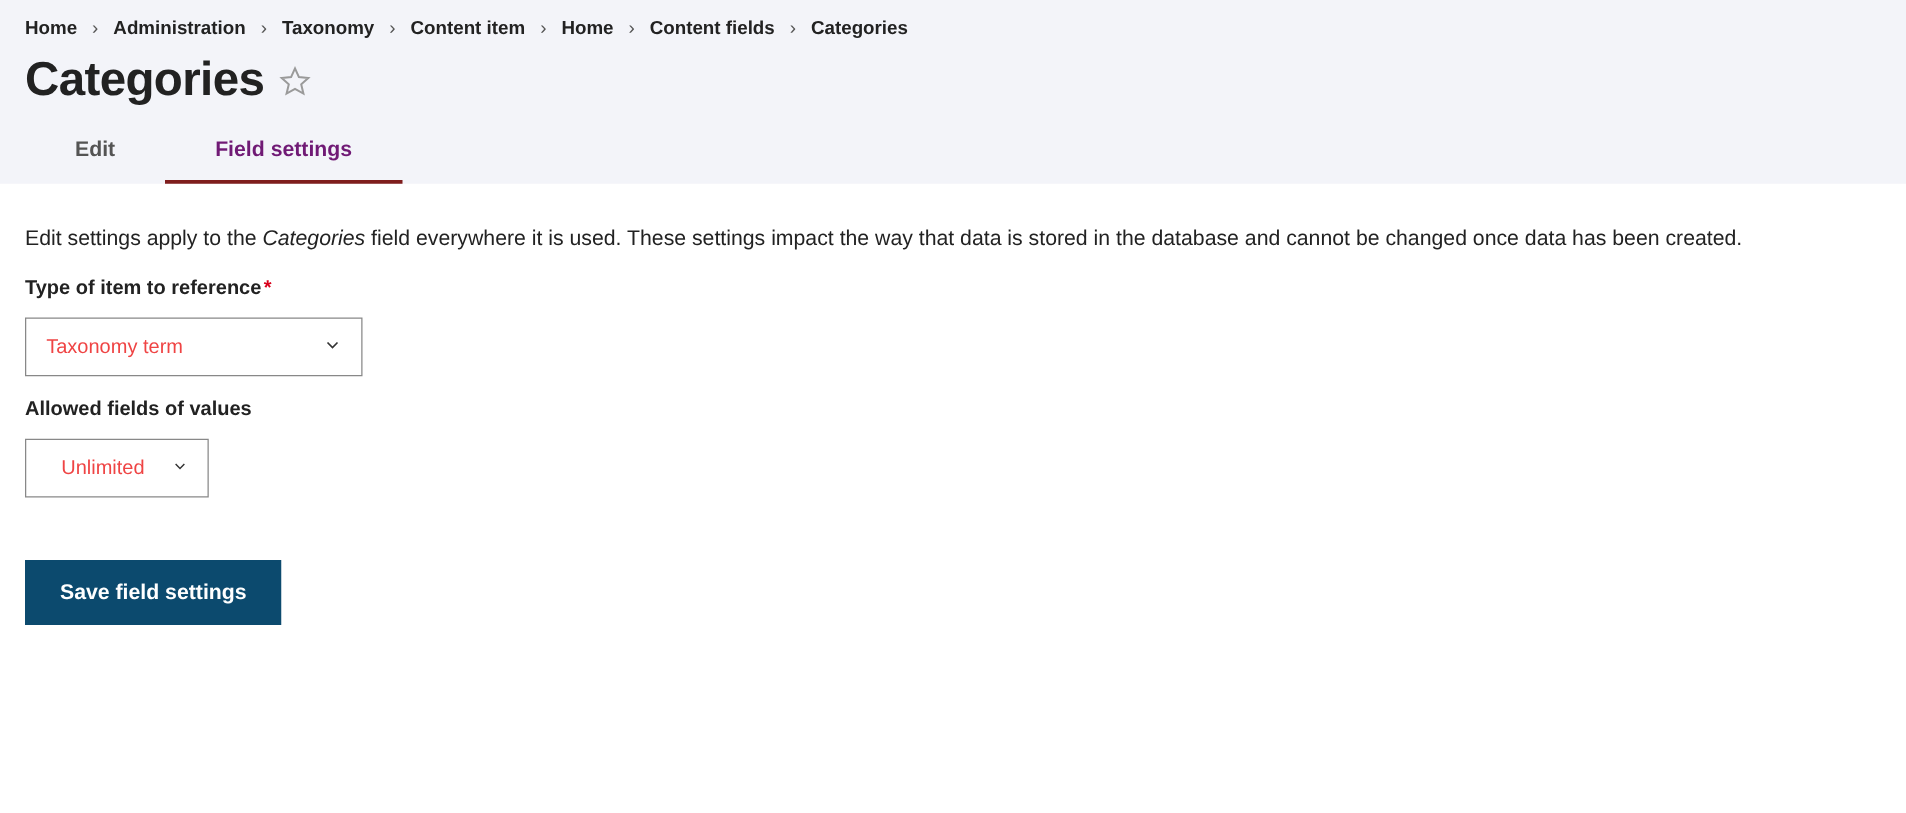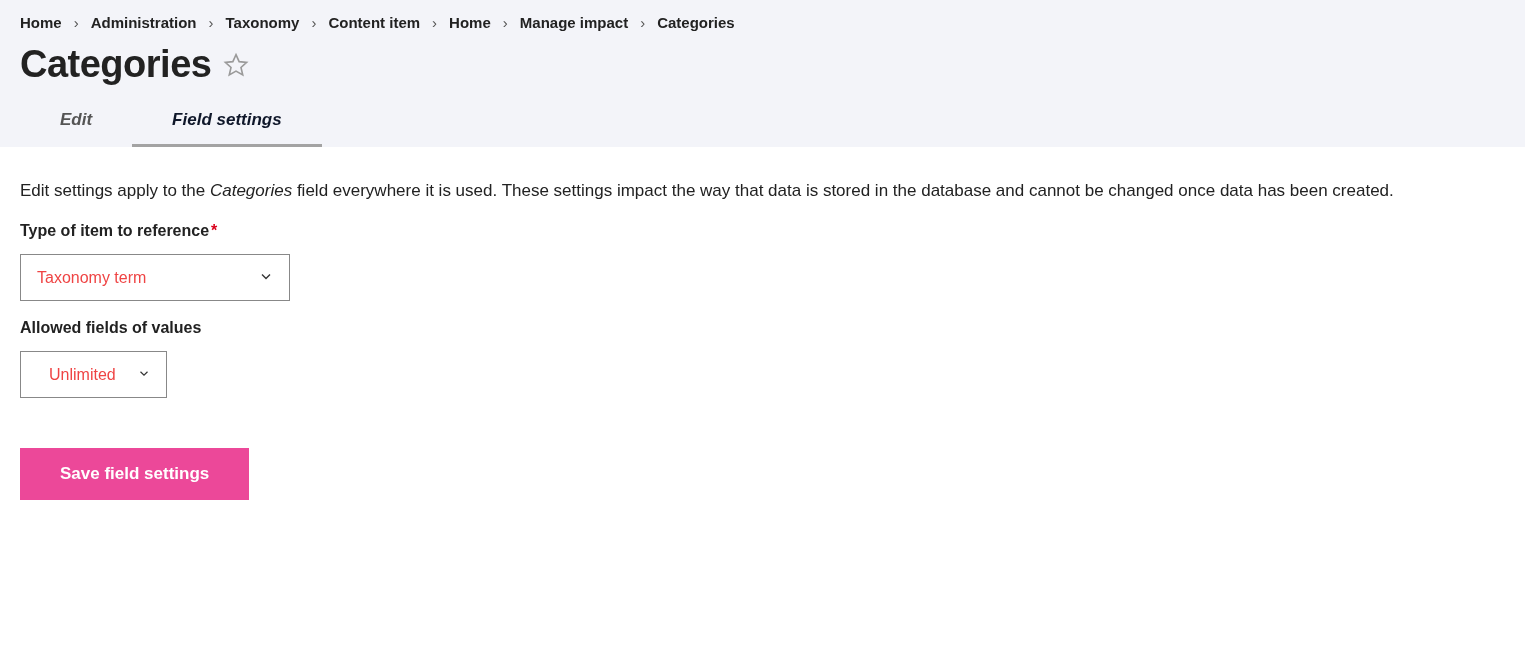--- a/index.html
+++ b/index.html
@@ -55,25 +55,24 @@
     gap: 0;
     margin-top: 10px;
   }
   .tab {
     padding: 14px 40px 14px 40px;
     font-size: 17px;
     font-weight: 600;
     color: #545454;
     cursor: pointer;
     border-bottom: 3px solid transparent;
-    font-style: italic;
   }
   .tab.active {
-    color: #0f172a;
-    border-bottom: 3px solid #a3a3a3;
+    color: #701a75;
+    border-bottom: 3px solid #7f1d1d;
   }
   .content {
     padding: 30px 20px;
   }
   .description {
     font-size: 17px;
     line-height: 1.6;
     color: #222;
     max-width: 1490px;
   }
@@ -109,46 +108,46 @@
   .chevron {
     position: absolute;
     right: 16px;
     top: 50%;
     transform: translateY(-50%);
     pointer-events: none;
     color: #333;
   }
   .actions { margin-top: 50px; }
   .btn-primary {
-    background: #ec4899;
+    background: #0c4a6e;
     color: #fff;
     border: none;
     font-size: 17px;
     font-weight: 700;
-    padding: 16px 40px;
+    padding: 16px 28px;
     cursor: pointer;
     font-family: inherit;
   }
 </style>
 </head>
 <body>
 
 <div class="header-region">
   <nav class="breadcrumb">
     <a href="#">Home</a>
     <span class="sep">›</span>
     <a href="#">Administration</a>
     <span class="sep">›</span>
     <a href="#">Taxonomy</a>
     <span class="sep">›</span>
     <a href="#">Content item</a>
     <span class="sep">›</span>
     <a href="#">Home</a>
     <span class="sep">›</span>
-    <a href="#">Manage impact</a>
+    <a href="#">Content fields</a>
     <span class="sep">›</span>
     <span class="current">Categories</span>
   </nav>
 
   <div class="title-row">
     <h1 class="page-title">Categories</h1>
     <span class="star-icon">
       <svg width="26" height="26" viewBox="0 0 24 24" fill="none" stroke="currentColor" stroke-width="1.5">
         <polygon points="12,2.5 14.9,8.9 21.8,9.6 16.6,14.3 18.2,21.1 12,17.6 5.8,21.1 7.4,14.3 2.2,9.6 9.1,8.9"></polygon>
       </svg>

